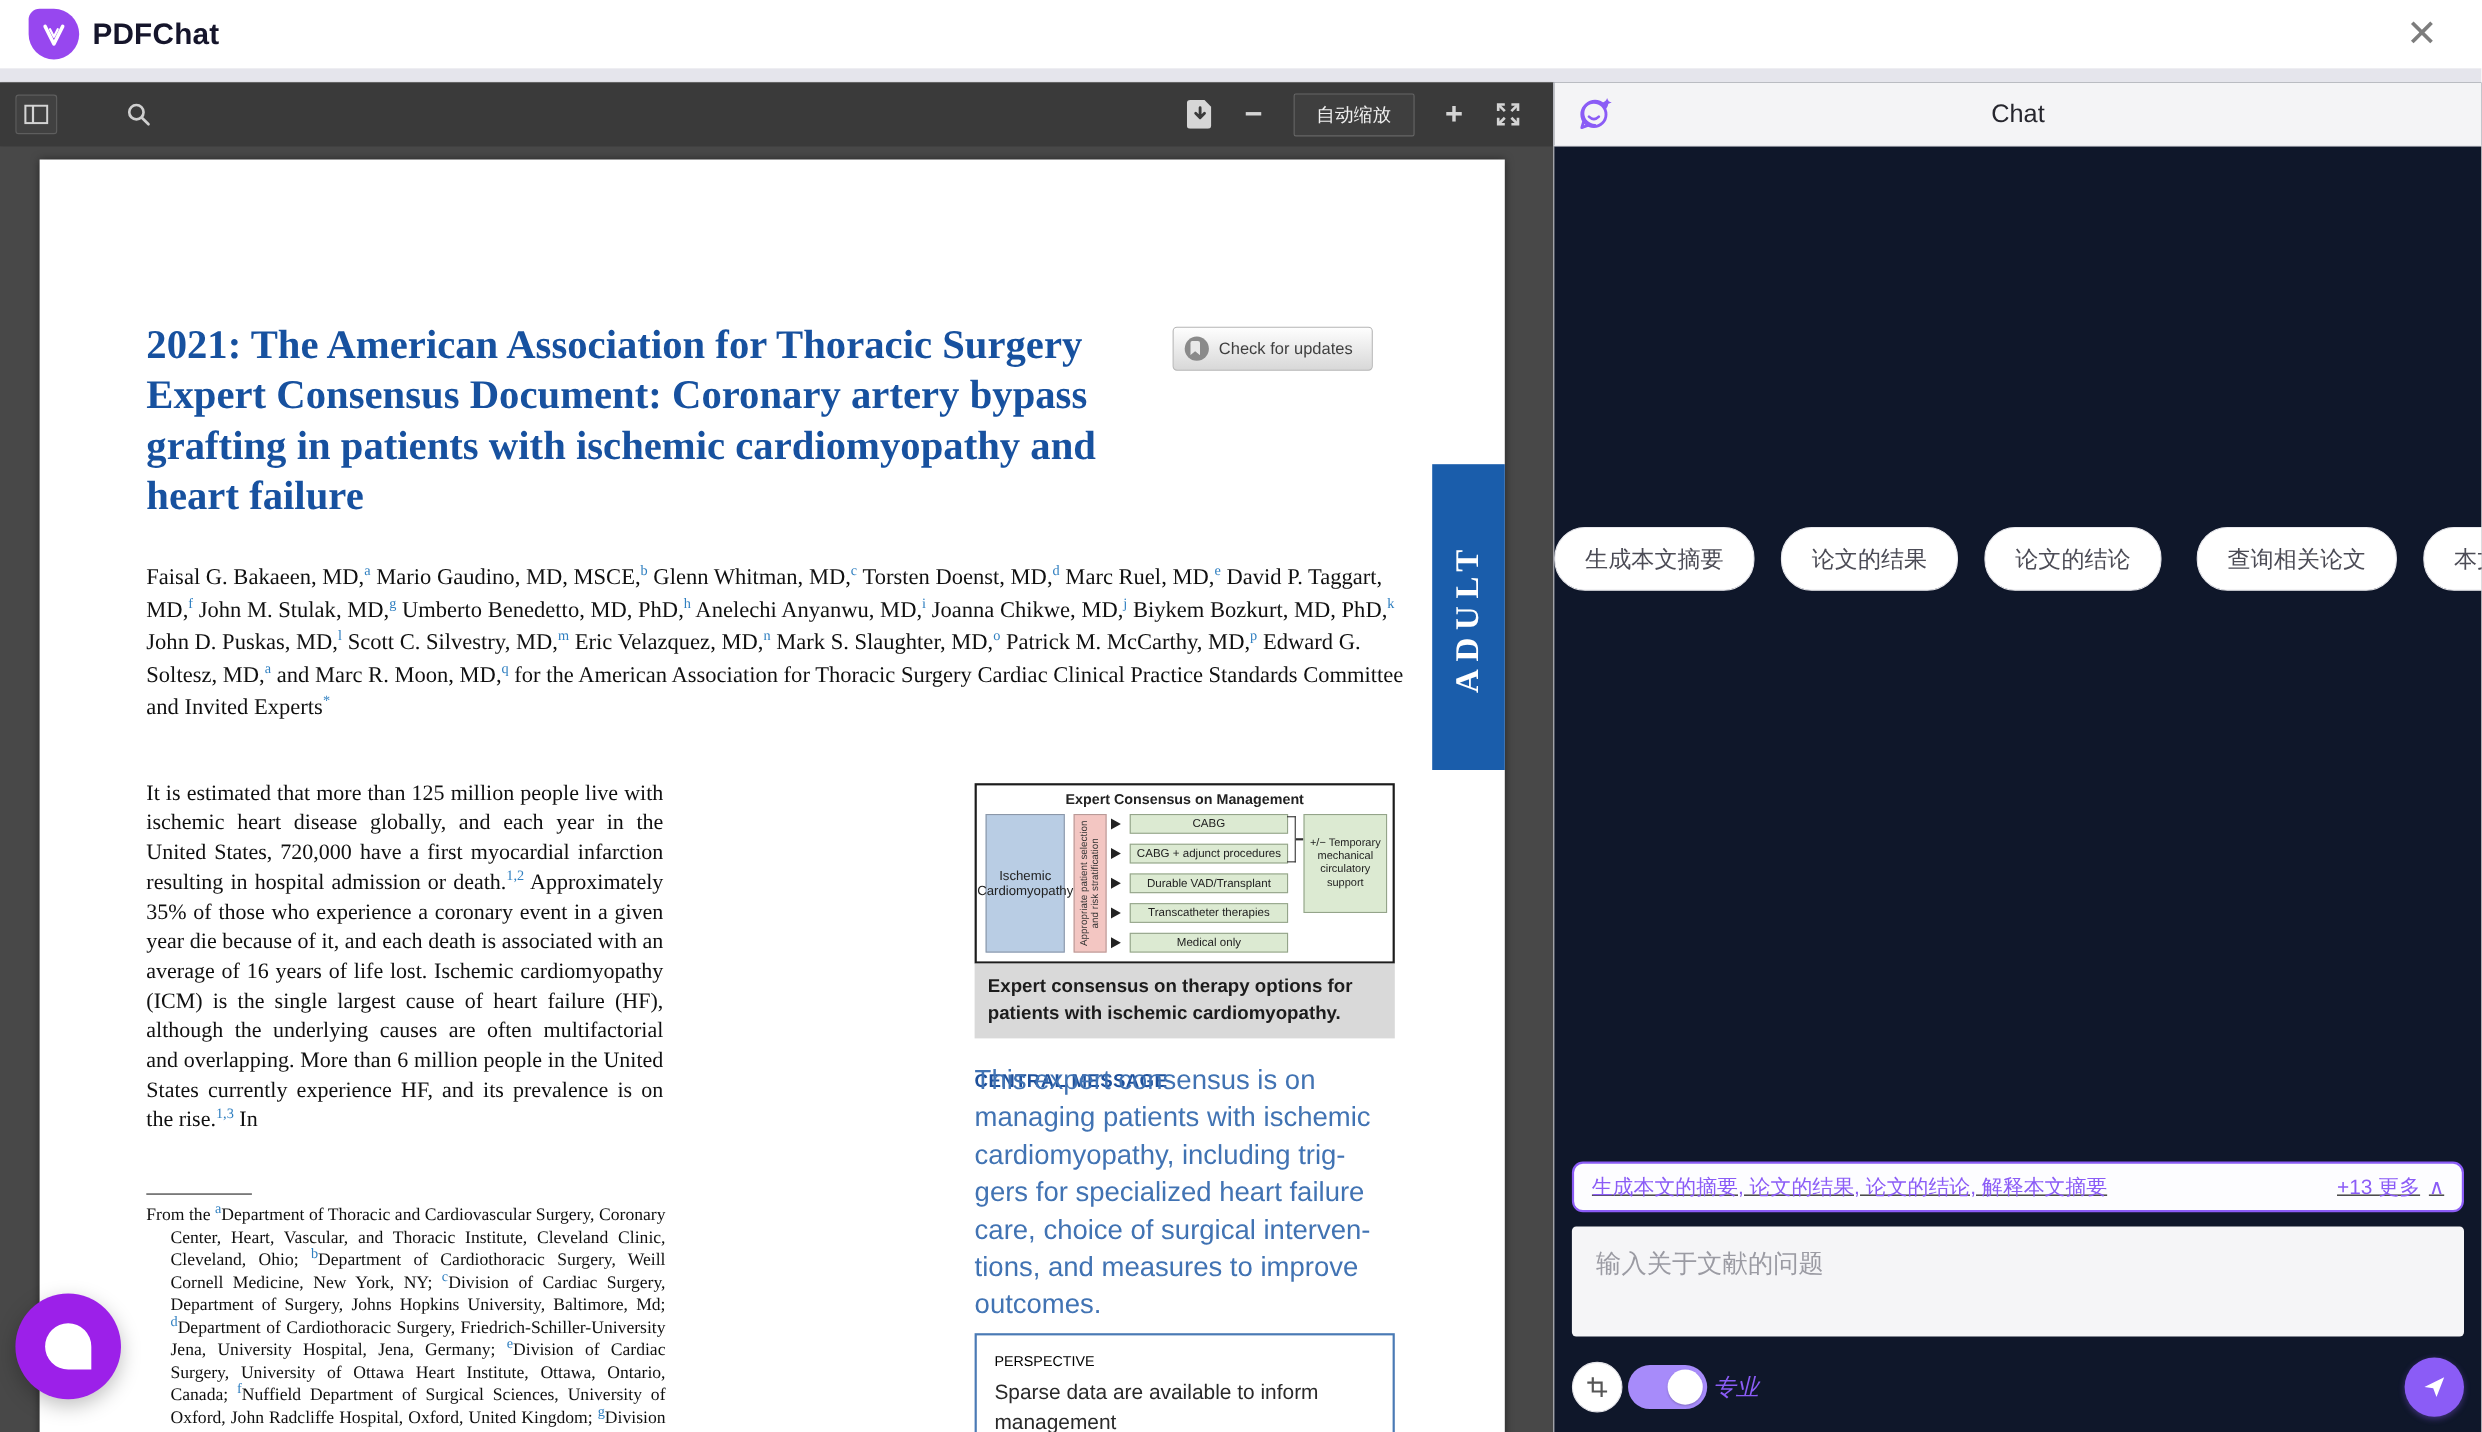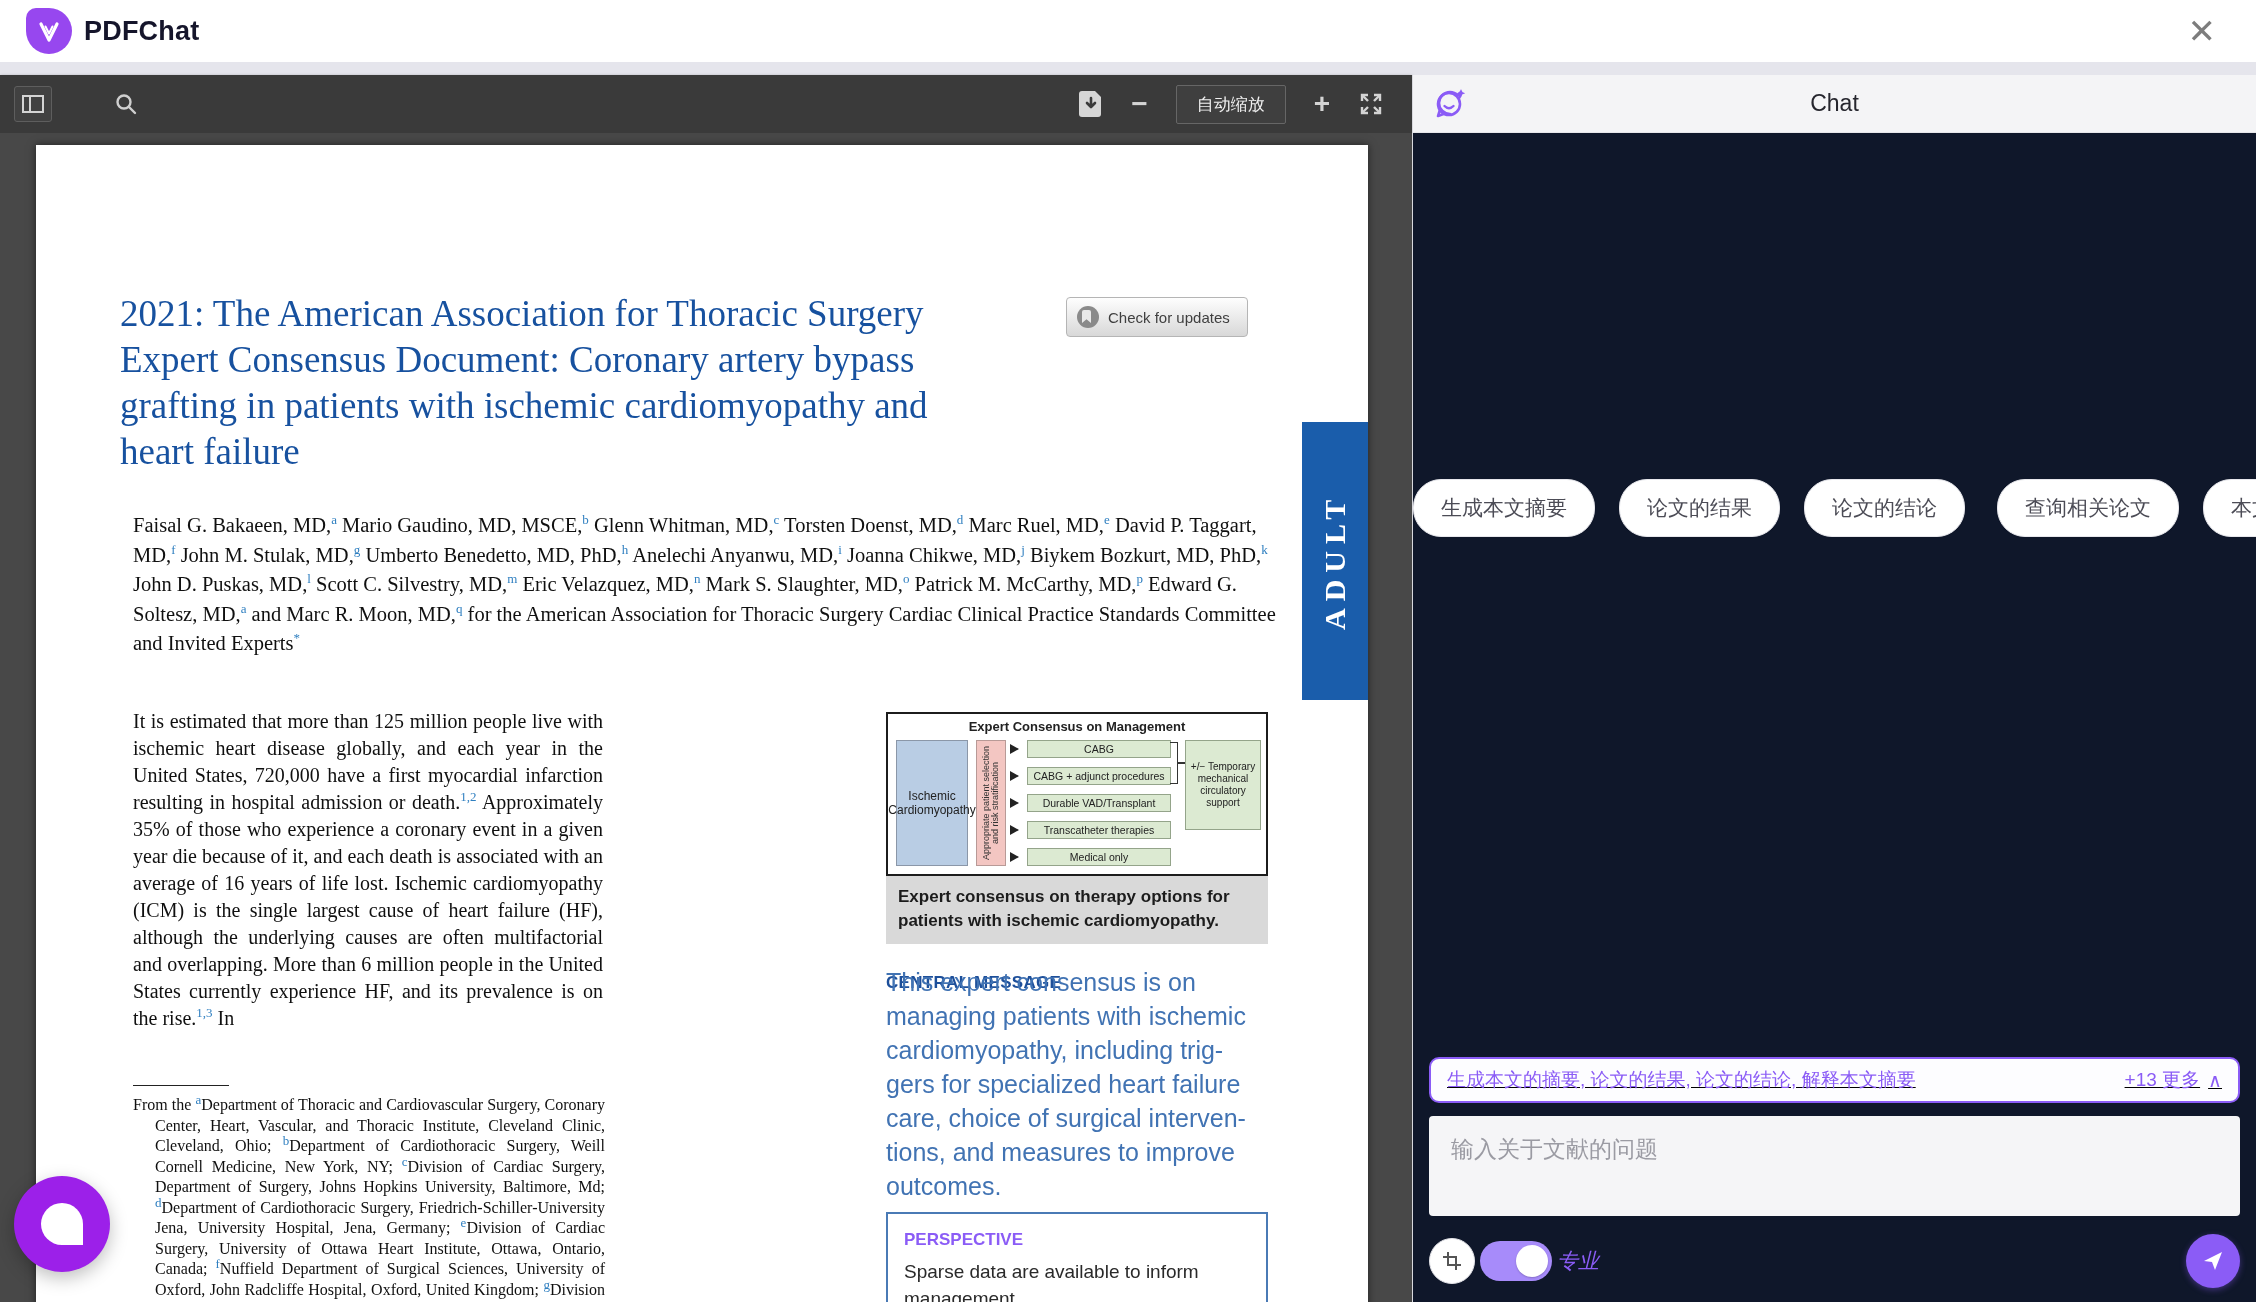--- a/index.html
+++ b/index.html
@@ -31,22 +31,22 @@
   .tb-right { margin-left:auto; display:flex; align-items:center; gap:28px; margin-right:14px; }
   .tb-glyph { font-size:28px; font-weight:700; color:#d4d4d4; line-height:1; }
   .zoom-select { background:#3f3f3f; border:1px solid #666; border-radius:2px; color:#f0f0f0;
                  font-size:17px; padding:7px 20px; cursor:pointer; }
   .pdf-canvas { flex:1; position:relative; overflow:hidden; background:#484848; }
 
   .pdf-page { position:absolute; left:36px; top:12px; width:1332px; height:1400px; background:#fff;
               box-shadow:0 0 8px rgba(0,0,0,.55); font-family:"Liberation Serif", serif; color:#101010; }
   .banner { position:absolute; left:84px; top:18px; width:1162px; background:#1a5dab; color:#fff;
             text-align:center; font-weight:700; font-size:21px; line-height:30px; padding:6px 4px 8px; }
-  .paper-title { position:absolute; left:84px; top:146px; width:920px; color:#17519f;
-                 font-size:37px; line-height:46px; font-weight:400; }
+  .paper-title { position:absolute; left:97px; top:146px; width:920px; color:#17519f;
+                 font-size:37px; line-height:46px; font-weight:700; }
   .check-badge { position:absolute; left:1030px; top:152px; width:182px; height:40px;
                  border:1px solid #b5b5b5; border-radius:4px;
                  background:linear-gradient(#fefefe,#d8d8d8); display:flex; align-items:center;
                  gap:9px; padding:0 10px; cursor:pointer; }
   .check-badge span { font-family:"Liberation Sans",sans-serif; font-size:15px; color:#3f3f3f; }
   .check-circle { width:22px; height:22px; border-radius:50%; background:#8a8a8a; position:relative; flex:none; }
   .check-circle::after { content:""; position:absolute; left:5px; top:4px; width:9px; height:13px;
                          background:#e9e9e9; border-radius:2px 2px 0 0;
                          clip-path:polygon(0 0,100% 0,100% 100%,50% 72%,0 100%); }
   .side-tab { position:absolute; left:1266px; top:277px; width:66px; height:278px; background:#1a5dab;
@@ -86,21 +86,21 @@
   .fig-caption { position:absolute; left:850px; top:731px; width:382px; background:#d9d9d9;
                  font-family:"Liberation Sans",sans-serif; font-weight:700; font-size:17px;
                  line-height:24px; color:#1c1c1c; padding:9px 12px 11px; }
 
   .cm-head { position:absolute; left:850px; top:828px; width:382px; color:#1d4f9a;
              font-family:"Liberation Sans",sans-serif; font-weight:700; font-size:17px; letter-spacing:.3px; }
   .cm-body { position:absolute; left:850px; top:820px; width:382px; color:#4173b3;
              font-family:"Liberation Sans",sans-serif; font-size:25px; line-height:34px; font-weight:400; }
   .persp-box { position:absolute; left:850px; top:1067px; width:382px; height:330px;
                border:2px solid #4a7ab5; padding:16px 16px 0; font-family:"Liberation Sans",sans-serif; }
-  .persp-head { font-weight:700; font-size:17px; color:#8b5cf6; margin-bottom:8px; }
+  .persp-head { font-weight:400; font-size:13px; color:#000000; margin-bottom:8px; }
   .persp-body { font-size:19px; line-height:27px; color:#2a2a2a; }
 
   
   .chat { flex:1; height:1227px; display:flex; flex-direction:column; background:#0f172a;
           border-left:1px solid #d9d9de; }
   .chat-header { height:58px; background:#f4f4f6; border-bottom:1px solid #e6e6ea;
                  position:relative; display:flex; align-items:center; flex:none; }
   .chat-header-icon { margin-left:20px; display:flex; }
   .chat-title { position:absolute; left:0; width:100%; text-align:center; font-size:23px;
                 color:#26262e; font-weight:400; }

